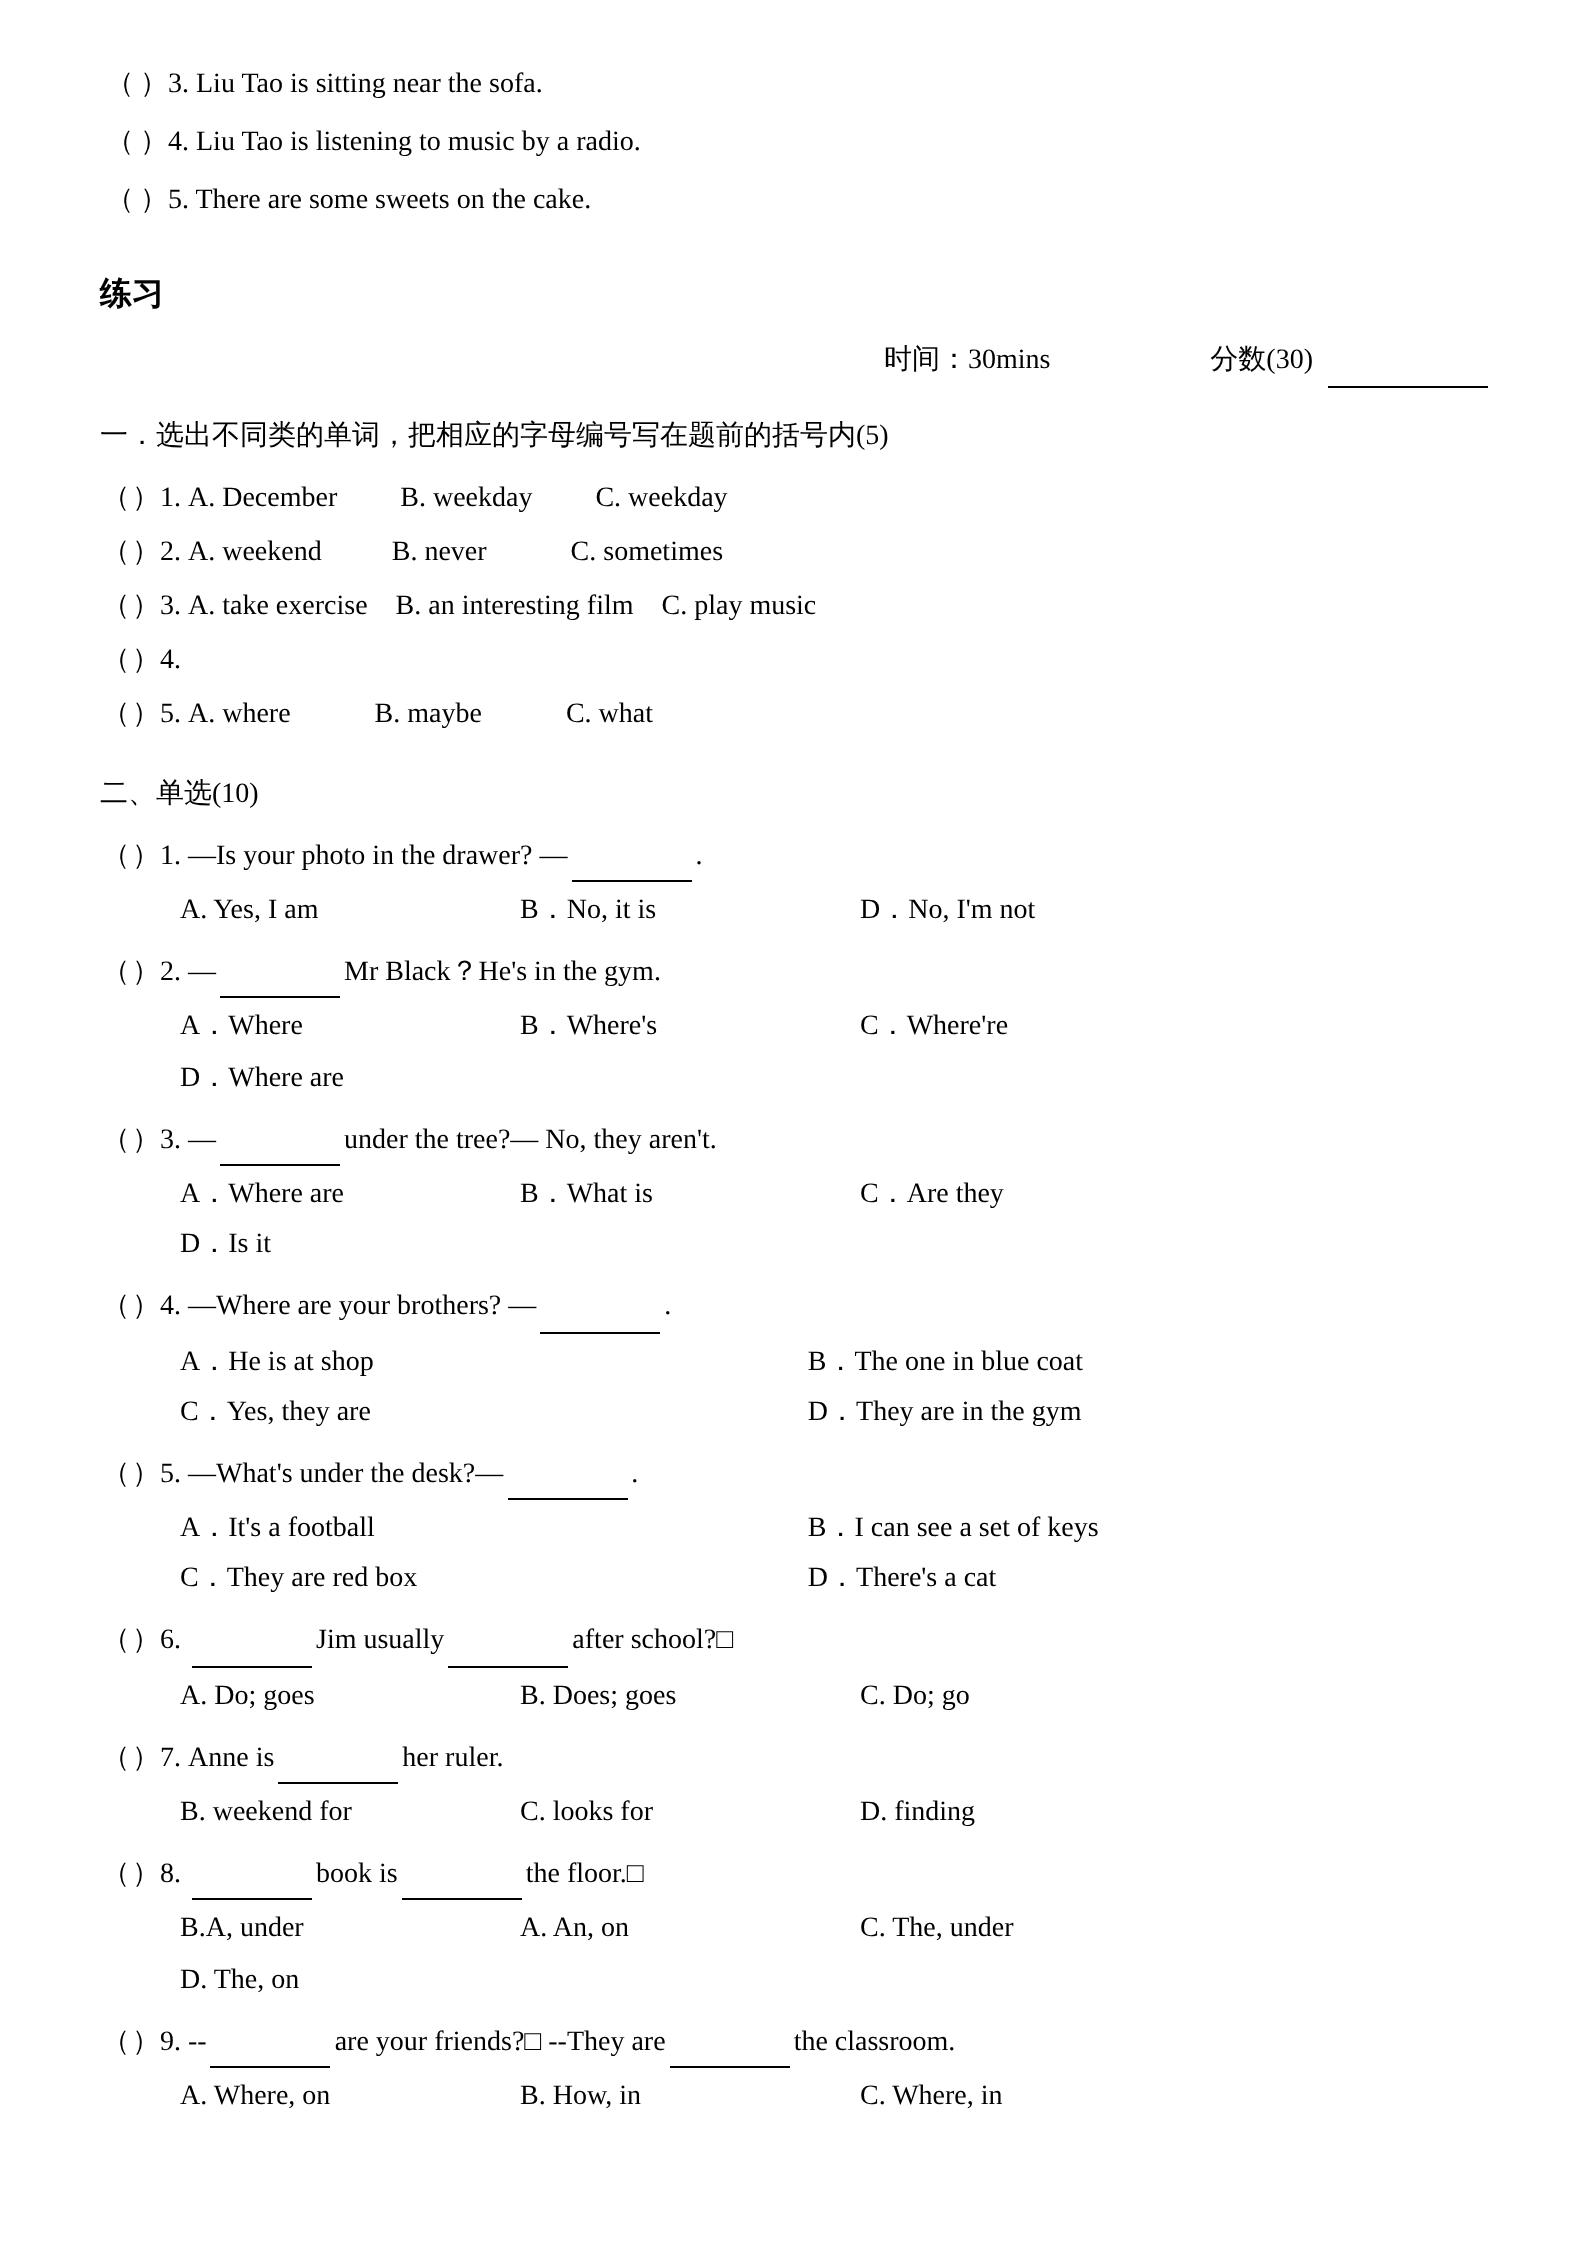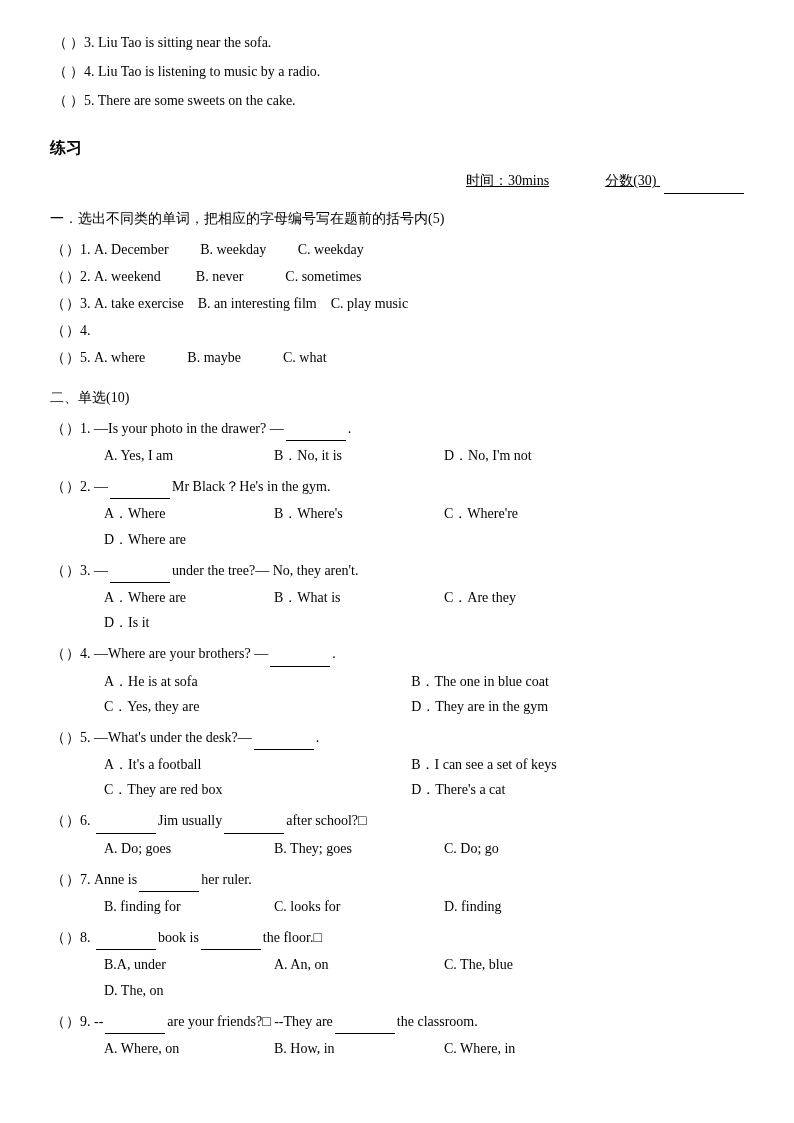--- a/index.html
+++ b/index.html
@@ -35,23 +35,22 @@
     }
     .section-title-cn {
       font-size: 16px;
       font-weight: bold;
       margin: 10px 0 6px 0;
     }
     .time-score-row {
       display: flex;
       justify-content: flex-end;
       align-items: center;
-      gap: 56px;
+      gap: 80px;
       margin-bottom: 10px;
-      text-decoration: underline;
     }
     .time-score-row span {
       font-size: 14px;
     }
     .score-line {
       display: inline-block;
       border-bottom: 1px solid #000;
       width: 80px;
       margin-left: 4px;
       vertical-align: bottom;
@@ -72,21 +71,21 @@
     .blank {
       display: inline-block;
       border-bottom: 1px solid #000;
       min-width: 60px;
       margin: 0 2px;
       vertical-align: bottom;
     }
     .sub-options {
       display: flex;
       flex-wrap: wrap;
-      margin-left: 54px;
+      margin-left: 40px;
       margin-bottom: 6px;
     }
     .sub-options .opt {
       min-width: 170px;
     }
     .q-row {
       display: flex;
       align-items: baseline;
       margin-bottom: 2px;
     }
@@ -213,21 +212,21 @@
     </div>
   </div>
 
   <div>
     <div class="q-row">
       <span class="q-paren">（</span>
       <span class="q-num">）4.</span>
       <span>—Where are your brothers? —<span class="blank"></span>.</span>
     </div>
     <div class="sub-options" style="flex-wrap:wrap;">
-      <span style="min-width:48%">A．He is at sofa</span>
+      <span style="min-width:48%">A．He is at shop</span>
       <span style="min-width:48%">B．The one in blue coat</span>
       <span style="min-width:48%">C．Yes, they are</span>
       <span style="min-width:48%">D．They are in the gym</span>
     </div>
   </div>
 
   <div>
     <div class="q-row">
       <span class="q-paren">（</span>
       <span class="q-num">）5.</span>
@@ -242,48 +241,48 @@
   </div>
 
   <div>
     <div class="q-row">
       <span class="q-paren">（</span>
       <span class="q-num">）6.</span>
       <span><span class="blank"></span>Jim usually<span class="blank"></span>after school?□</span>
     </div>
     <div class="sub-options">
       <span class="opt">A. Do; goes</span>
-      <span class="opt">B. They; goes</span>
+      <span class="opt">B. Does; goes</span>
       <span class="opt">C. Do; go</span>
     </div>
   </div>
 
   <div>
     <div class="q-row">
       <span class="q-paren">（</span>
       <span class="q-num">）7.</span>
       <span>Anne is<span class="blank"></span>her ruler.</span>
     </div>
     <div class="sub-options">
-      <span class="opt">B. finding for</span>
+      <span class="opt">B. weekend for</span>
       <span class="opt">C. looks for</span>
       <span class="opt">D. finding</span>
     </div>
   </div>
 
   <div>
     <div class="q-row">
       <span class="q-paren">（</span>
       <span class="q-num">）8.</span>
       <span><span class="blank"></span>book is<span class="blank"></span>the floor.□</span>
     </div>
     <div class="sub-options">
       <span class="opt">B.A, under</span>
       <span class="opt">A. An, on</span>
-      <span class="opt">C. The, blue</span>
+      <span class="opt">C. The, under</span>
       <span class="opt">D. The, on</span>
     </div>
   </div>
 
   <div>
     <div class="q-row">
       <span class="q-paren">（</span>
       <span class="q-num">）9.</span>
       <span>--<span class="blank"></span>are your friends?□ --They are<span class="blank"></span>the classroom.</span>
     </div>

